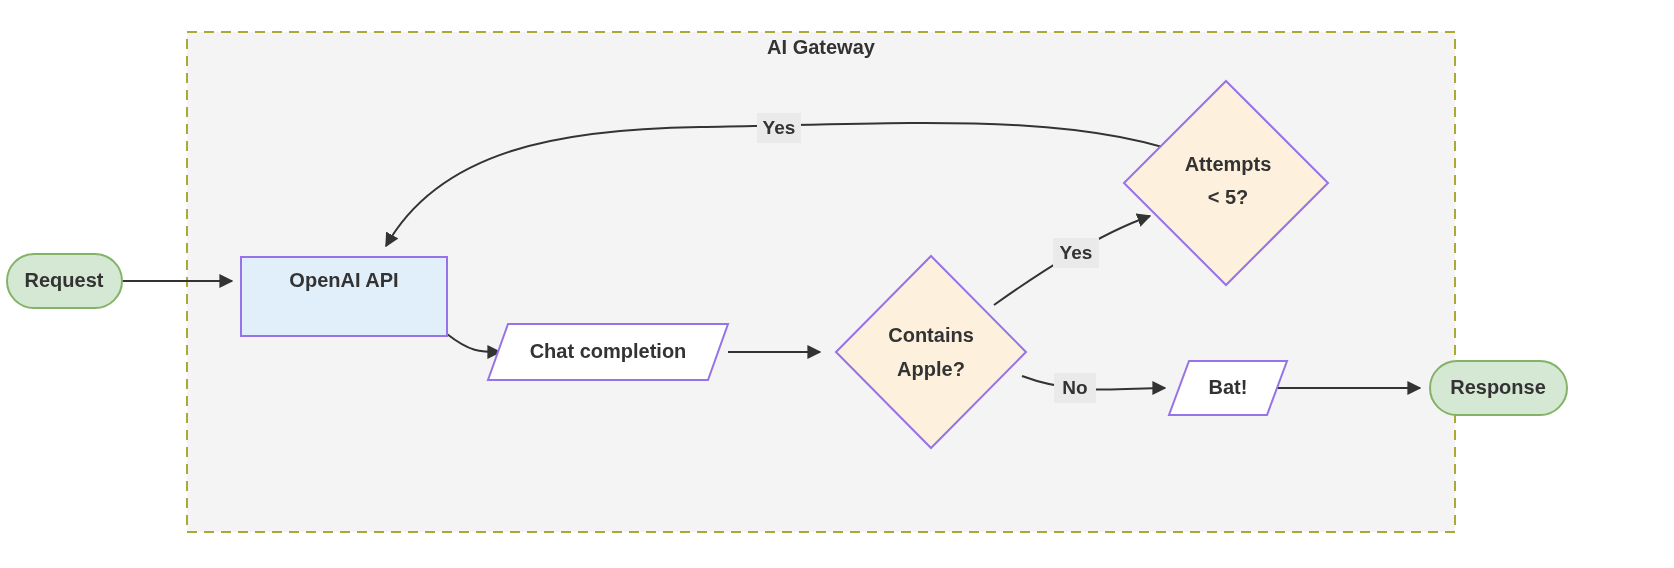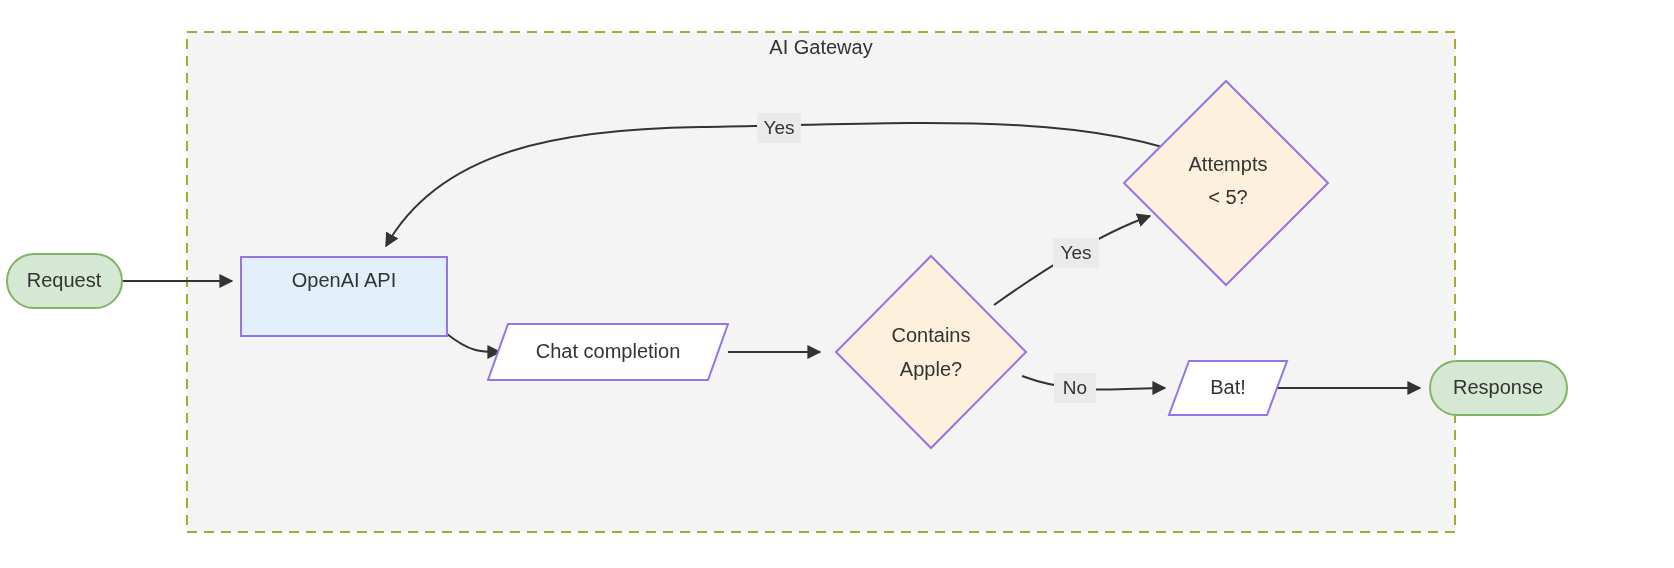--- a/index.html
+++ b/index.html
@@ -10,20 +10,21 @@
   body {
     width: 1674px;
     height: 568px;
     font-family: "Liberation Sans", sans-serif;
     overflow: hidden;
   }
   #diagram-root {
     position: relative;
     width: 1674px;
     height: 424px;
+    font-weight: bold;
   }
   svg.flow {
     display: block;
     width: 1674px;
     height: 568px;
   }
   .node-label {
     font-family: "Liberation Sans", sans-serif;
     font-size: 20px;
     fill: #333333;

